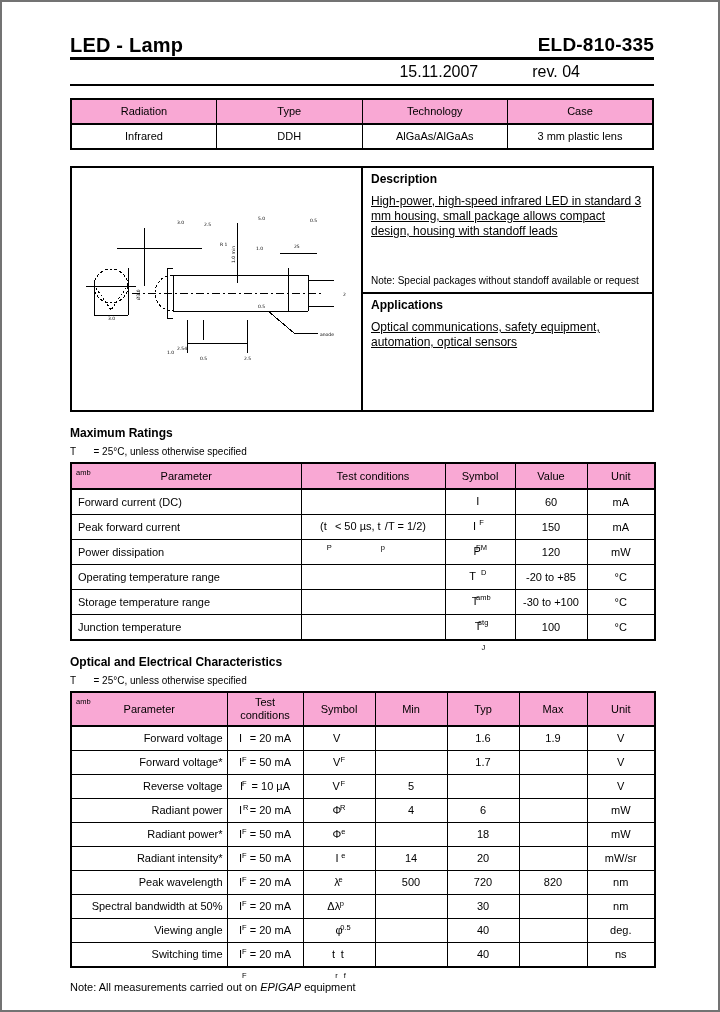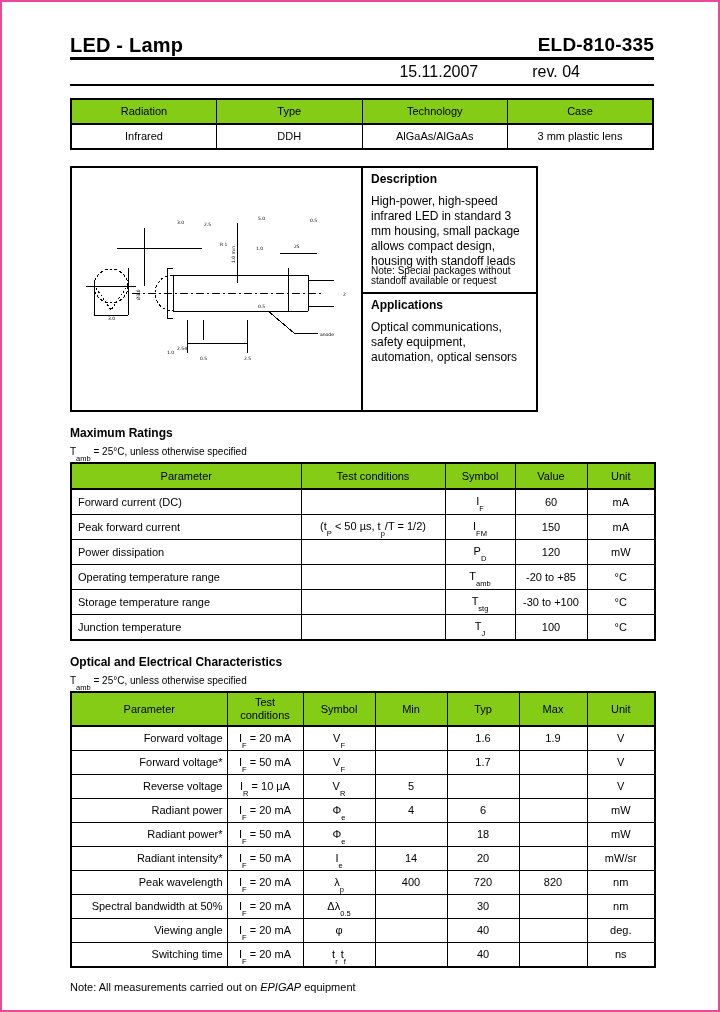--- a/index.html
+++ b/index.html
@@ -15,21 +15,21 @@
     color: #000000;
     -webkit-font-smoothing: none;
   }
 
   .page {
     position: absolute;
     left: 0; top: 0;
     width: 720px;
     height: 1012px;
     box-sizing: border-box;
-    border: 2px solid #ec4899;
+    border: 2px solid #737373;
   }
 
   .inner {
     position: absolute;
     left: 68px;
     top: 32px;
     width: 584px;
   }
 
   
@@ -72,34 +72,34 @@
   table.grid th, table.grid td {
     border: 1px solid #000;
     font-size: 11px;
     font-weight: normal;
     text-align: center;
     padding: 3px 4px;
     line-height: 13px;
     background: #fff;
   }
   table.grid th {
-    background: #84cc16;
+    background: #f9a8d4;
   }
   table.grid thead th { border-bottom: 2px solid #000; }
   table.grid.outlined { border: 2px solid #000; }
 
   .topinfo { margin-top: 12px; }
   .topinfo td { height: 17px; }
   .topinfo th { height: 17px; }
 
   
   .midblock {
     margin-top: 16px;
     display: flex;
-    width: 468px;
+    width: 584px;
     height: 246px;
     border: 2px solid #000;
     box-sizing: border-box;
   }
   .drawbox {
     width: 291px;
     border-right: 2px solid #000;
     box-sizing: border-box;
     position: relative;
     overflow: hidden;
@@ -121,41 +121,42 @@
     padding: 4px 6px 0 8px;
   }
   .pane-h {
     font-size: 12px;
     font-weight: bold;
     margin-bottom: 8px;
   }
   .pane-body {
     font-size: 12px;
     line-height: 15px;
+    text-decoration: underline;
   }
   .pane-note {
     position: absolute;
     left: 8px;
     bottom: 6px;
     font-size: 10px;
     line-height: 10px;
   }
 
   
   .sec-h {
     font-size: 12px;
     font-weight: bold;
     margin-top: 14px;
   }
   .sec-sub {
     font-size: 10px;
     margin-top: 6px;
     margin-bottom: 5px;
   }
-  sub { font-size: 7.5px; vertical-align: baseline; position: relative; top: 6px; }
+  sub { font-size: 7.5px; vertical-align: baseline; position: relative; top: 20px; }
 
   
   .mr col.c1 { width: 230px; }
   .mr col.c2 { width: 144px; }
   .mr col.c3 { width: 70px; }
   .mr col.c4 { width: 72px; }
   .mr col.c5 { width: 68px; }
   .mr td, .mr th { height: 18px; }
   .mr td.pname { text-align: left; padding-left: 6px; }
 
@@ -440,21 +441,21 @@
             <td><span>I</span><sub>e</sub></td>
             <td>14</td>
             <td>20</td>
             <td></td>
             <td>mW/sr</td>
           </tr>
           <tr>
             <td class="pname">Peak wavelength</td>
             <td><span>I</span><sub>F</sub><span> = 20 mA</span></td>
             <td><span>λ</span><sub>p</sub></td>
-            <td>400</td>
+            <td>500</td>
             <td>720</td>
             <td>820</td>
             <td>nm</td>
           </tr>
           <tr>
             <td class="pname">Spectral bandwidth at 50%</td>
             <td><span>I</span><sub>F</sub><span> = 20 mA</span></td>
             <td><span>Δλ</span><sub>0.5</sub></td>
             <td></td>
             <td>30</td>

